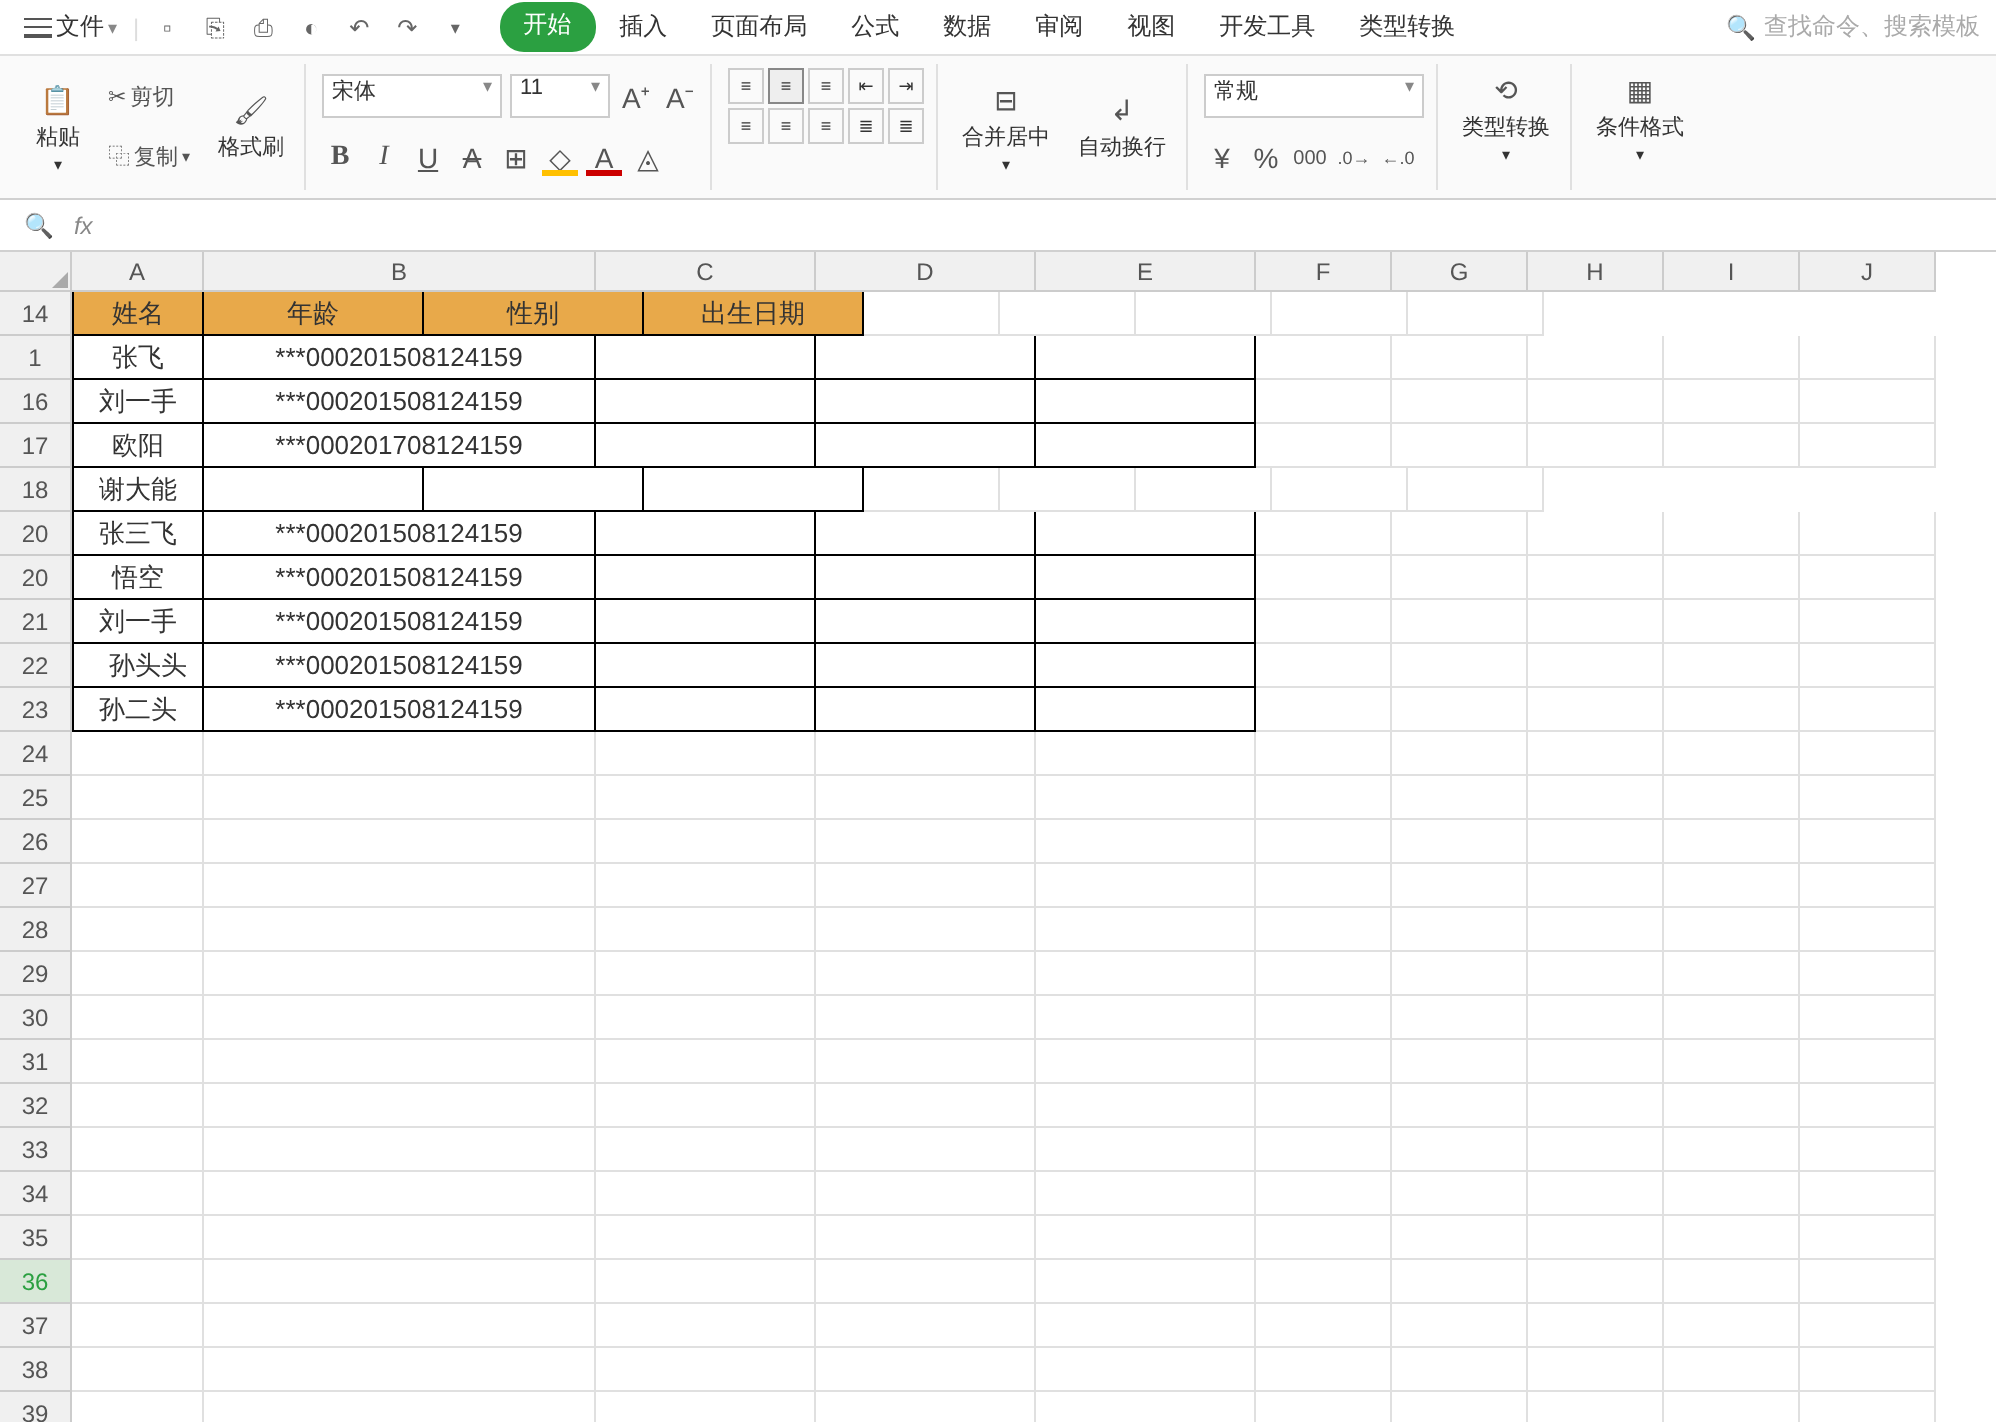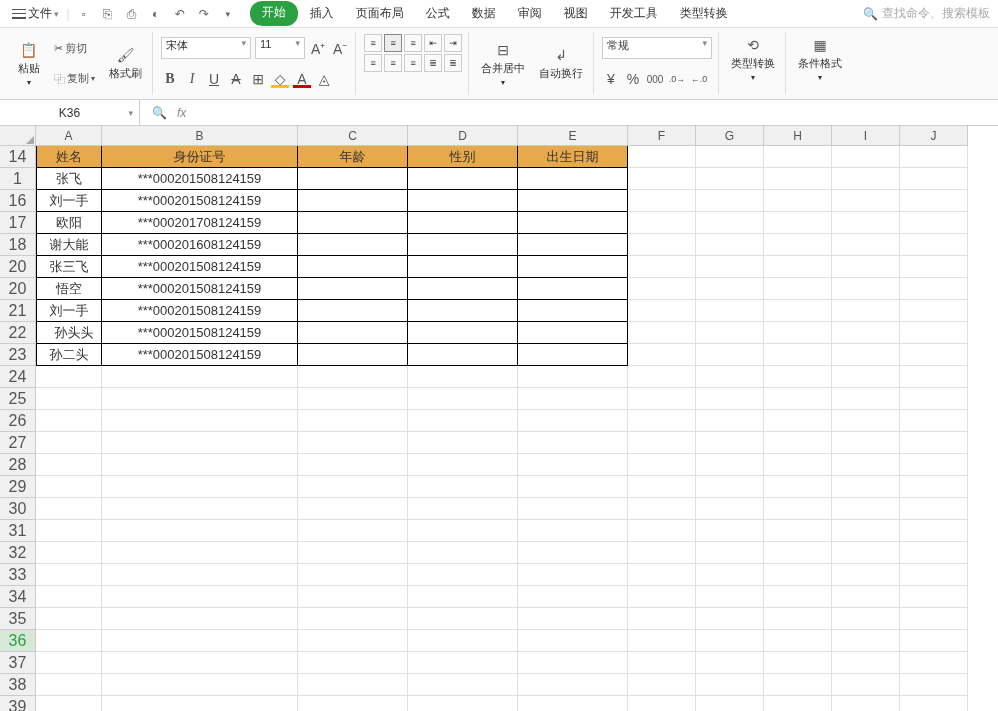--- a/index.html
+++ b/index.html
@@ -40,21 +40,21 @@
 .fx-input { flex: 1; border: none; height: 100%; padding: 0 6px; }
 
 
 .grid { position: relative; }
 .corner { width: 36px; height: 20px; background: #f0f0f0; border-right: 1px solid #ccc; border-bottom: 1px solid #ccc; position: absolute; top: 0; left: 0; display:flex; align-items:flex-end; justify-content:flex-end; }
 .corner::after{content:""; border-left:8px solid transparent; border-bottom:8px solid #aaa; margin:0 1px 1px 0;}
 .col-headers { display: flex; margin-left: 36px; height: 20px; }
 .col-h { background: #f0f0f0; border-right: 1px solid #ccc; border-bottom: 1px solid #ccc; display: flex; align-items: center; justify-content: center; font-size: 12px; color: #555; }
 .body { display: flex; }
 .row-headers { width: 36px; }
-.row-h { height: 22px; background: #f0f0f0; border-right: 1px solid #ccc; border-bottom: 1px solid #ccc; display: flex; align-items: center; justify-content: center; font-size: 16px; color: #555; }
+.row-h { height: 22px; background: #f0f0f0; border-right: 1px solid #ccc; border-bottom: 1px solid #ccc; display: flex; align-items: center; justify-content: center; font-size: 12px; color: #555; }
 .row-h.sel { background: #d8e8d8; color: #2ba041; }
 .cells { position: relative; }
 .row { display: flex; height: 22px; }
 .cell { border-right: 1px solid #e0e0e0; border-bottom: 1px solid #e0e0e0; display: flex; align-items: center; justify-content: center; font-size: 13px; overflow: hidden; white-space: nowrap; }
 .cell.hdr { background: #e8a94a; font-weight: normal; border-right: 1px solid #000; border-bottom: 1px solid #000; }
 .cell.bordered { border-right: 1px solid #000; border-bottom: 1px solid #000; }
 .cell.left-border { border-left: 1px solid #000; }
 </style>
 </head>
 <body>
@@ -186,23 +186,20 @@
   <div class="ribbon-group">
     <div class="tall-btn">
         <span class="ico">▦</span>
         <span>条件格式</span>
         <span style="font-size:8px;">▾</span>
       </div>
   </div>
 </div>
 
 <div class="formula-bar">
-  <div class="name-box">
-      <span>K36</span>
-    </div>
   <div class="fx-icons">
     <span>🔍</span>
     <span style="font-style:italic;">fx</span>
   </div>
   <input class="fx-input" style="">
 </div>
 
 <div class="grid">
   <div class="corner"></div>
   <div class="col-headers" id="colh">
@@ -242,21 +239,20 @@
         <div class="row-h">34</div>
         <div class="row-h">35</div>
         <div class="row-h sel">36</div>
         <div class="row-h">37</div>
         <div class="row-h">38</div>
         <div class="row-h">39</div>
       </div>
     <div class="cells" id="cells">
         <div class="row">
           <div class="cell hdr left-border" style="width: 66px;">姓名</div>
-          <div class="cell hdr" style="width: 196px;">身份证号</div>
           <div class="cell hdr" style="width: 110px;">年龄</div>
           <div class="cell hdr" style="width: 110px;">性别</div>
           <div class="cell hdr" style="width: 110px;">出生日期</div>
           <div class="cell" style="width: 68px;"></div>
           <div class="cell" style="width: 68px;"></div>
           <div class="cell" style="width: 68px;"></div>
           <div class="cell" style="width: 68px;"></div>
           <div class="cell" style="width: 68px;"></div>
         </div>
         <div class="row">
@@ -290,21 +286,20 @@
           <div class="cell bordered" style="width: 110px;"></div>
           <div class="cell bordered" style="width: 110px;"></div>
           <div class="cell" style="width: 68px;"></div>
           <div class="cell" style="width: 68px;"></div>
           <div class="cell" style="width: 68px;"></div>
           <div class="cell" style="width: 68px;"></div>
           <div class="cell" style="width: 68px;"></div>
         </div>
         <div class="row">
           <div class="cell bordered left-border" style="width: 66px;">谢大能</div>
-          <div class="cell bordered" style="width: 196px;">***000201608124159</div>
           <div class="cell bordered" style="width: 110px;"></div>
           <div class="cell bordered" style="width: 110px;"></div>
           <div class="cell bordered" style="width: 110px;"></div>
           <div class="cell" style="width: 68px;"></div>
           <div class="cell" style="width: 68px;"></div>
           <div class="cell" style="width: 68px;"></div>
           <div class="cell" style="width: 68px;"></div>
           <div class="cell" style="width: 68px;"></div>
         </div>
         <div class="row">

